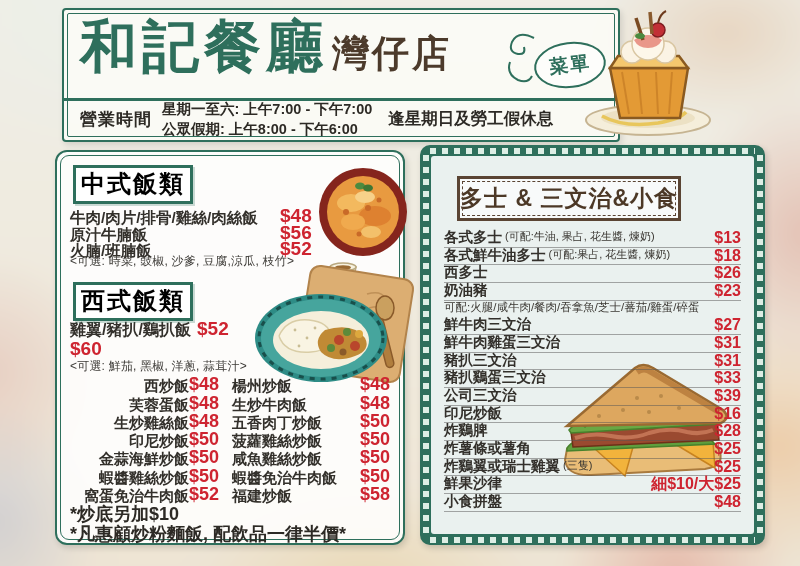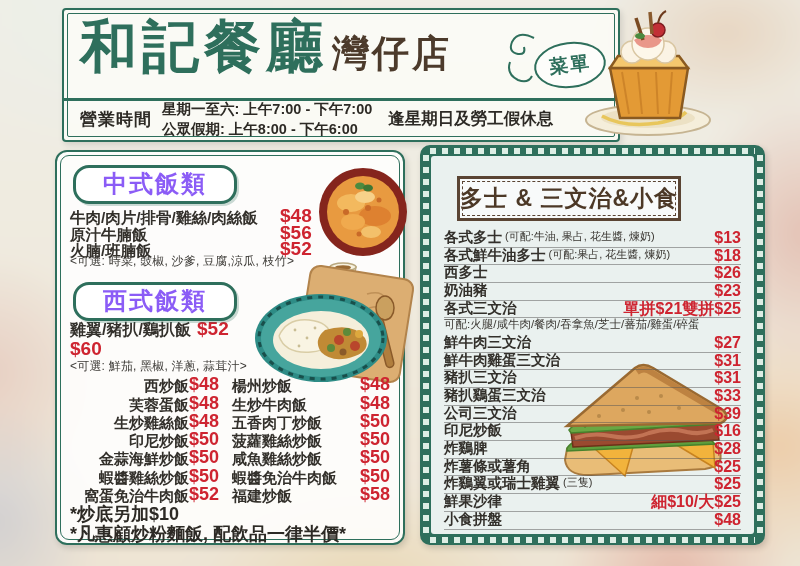--- a/index.html
+++ b/index.html
@@ -45,23 +45,23 @@
   .hours-lines{font-size:14.5px;font-weight:bold;line-height:1.4;margin-left:10px;white-space:nowrap;}
   .closed-note{font-size:16.5px;font-weight:bold;margin-left:16px;white-space:nowrap;}
 
   .toast-art{position:absolute;left:566px;top:6px;}
 
   
   .left-panel{position:absolute;left:55px;top:150px;width:350px;height:395px;
     background:rgba(255,255,255,.86);border:2.5px solid var(--green);border-radius:12px;
     box-shadow:2px 3px 6px rgba(0,0,0,.14);}
   .left-panel::after{content:"";position:absolute;inset:3px;border:1.5px solid var(--green);border-radius:9px;pointer-events:none;}
-  .sec-title{position:absolute;background:#fff;border:3px solid var(--green);border-radius:16px;
-    box-shadow:2px 2px 0 rgba(46,111,92,.25);font-size:24px;font-weight:bold;color:#8b5cf6;
-    padding:2px 27px;letter-spacing:2px;line-height:1.2;z-index:3;}
+  .sec-title{position:absolute;background:#fff;border:3px solid var(--green);border-radius:0;
+    box-shadow:2px 2px 0 rgba(46,111,92,.25);font-size:24px;font-weight:bold;color:#000000;
+    padding:2px 5px;letter-spacing:2px;line-height:1.2;z-index:3;}
   .sec1-title{left:16px;top:13px;}
   .sec2-title{left:16px;top:130px;}
   .lp-rows{position:absolute;left:13px;z-index:2;}
   .lp-rows1{top:57px;width:300px;}
   .lp-rows2{top:166px;width:220px;}
   .lp-row{display:flex;align-items:flex-end;height:16.5px;}
   .lp-rows2 .lp-row{height:20px;}
   .lp-name{font-size:15.5px;font-weight:bold;color:var(--ink);width:210px;white-space:nowrap;line-height:1;}
   .lp-rows2 .lp-name{width:127px;font-size:16px;}
   .lp-price{font-size:19px;font-weight:bold;color:var(--red);line-height:.95;}
@@ -315,24 +315,20 @@
           <span class="rp-price">$18</span>
         </div>
         <div class="rp-row">
           <span class="rp-name">西多士</span>
           <span class="rp-price">$26</span>
         </div>
         <div class="rp-row">
           <span class="rp-name">奶油豬</span>
           <span class="rp-price">$23</span>
         </div>
-        <div class="rp-row">
-          <span class="rp-name">各式三文治</span>
-          <span class="rp-price">單拼$21雙拼$25</span>
-        </div>
         <div class="rp-note-row">
           <span class="rp-note">可配:火腿/咸牛肉/餐肉/吞拿魚/芝士/蕃茄/雞蛋/碎蛋</span>
         </div>
         <div class="rp-row">
           <span class="rp-name">鮮牛肉三文治</span>
           <span class="rp-price">$27</span>
         </div>
         <div class="rp-row">
           <span class="rp-name">鮮牛肉雞蛋三文治</span>
           <span class="rp-price">$31</span>

